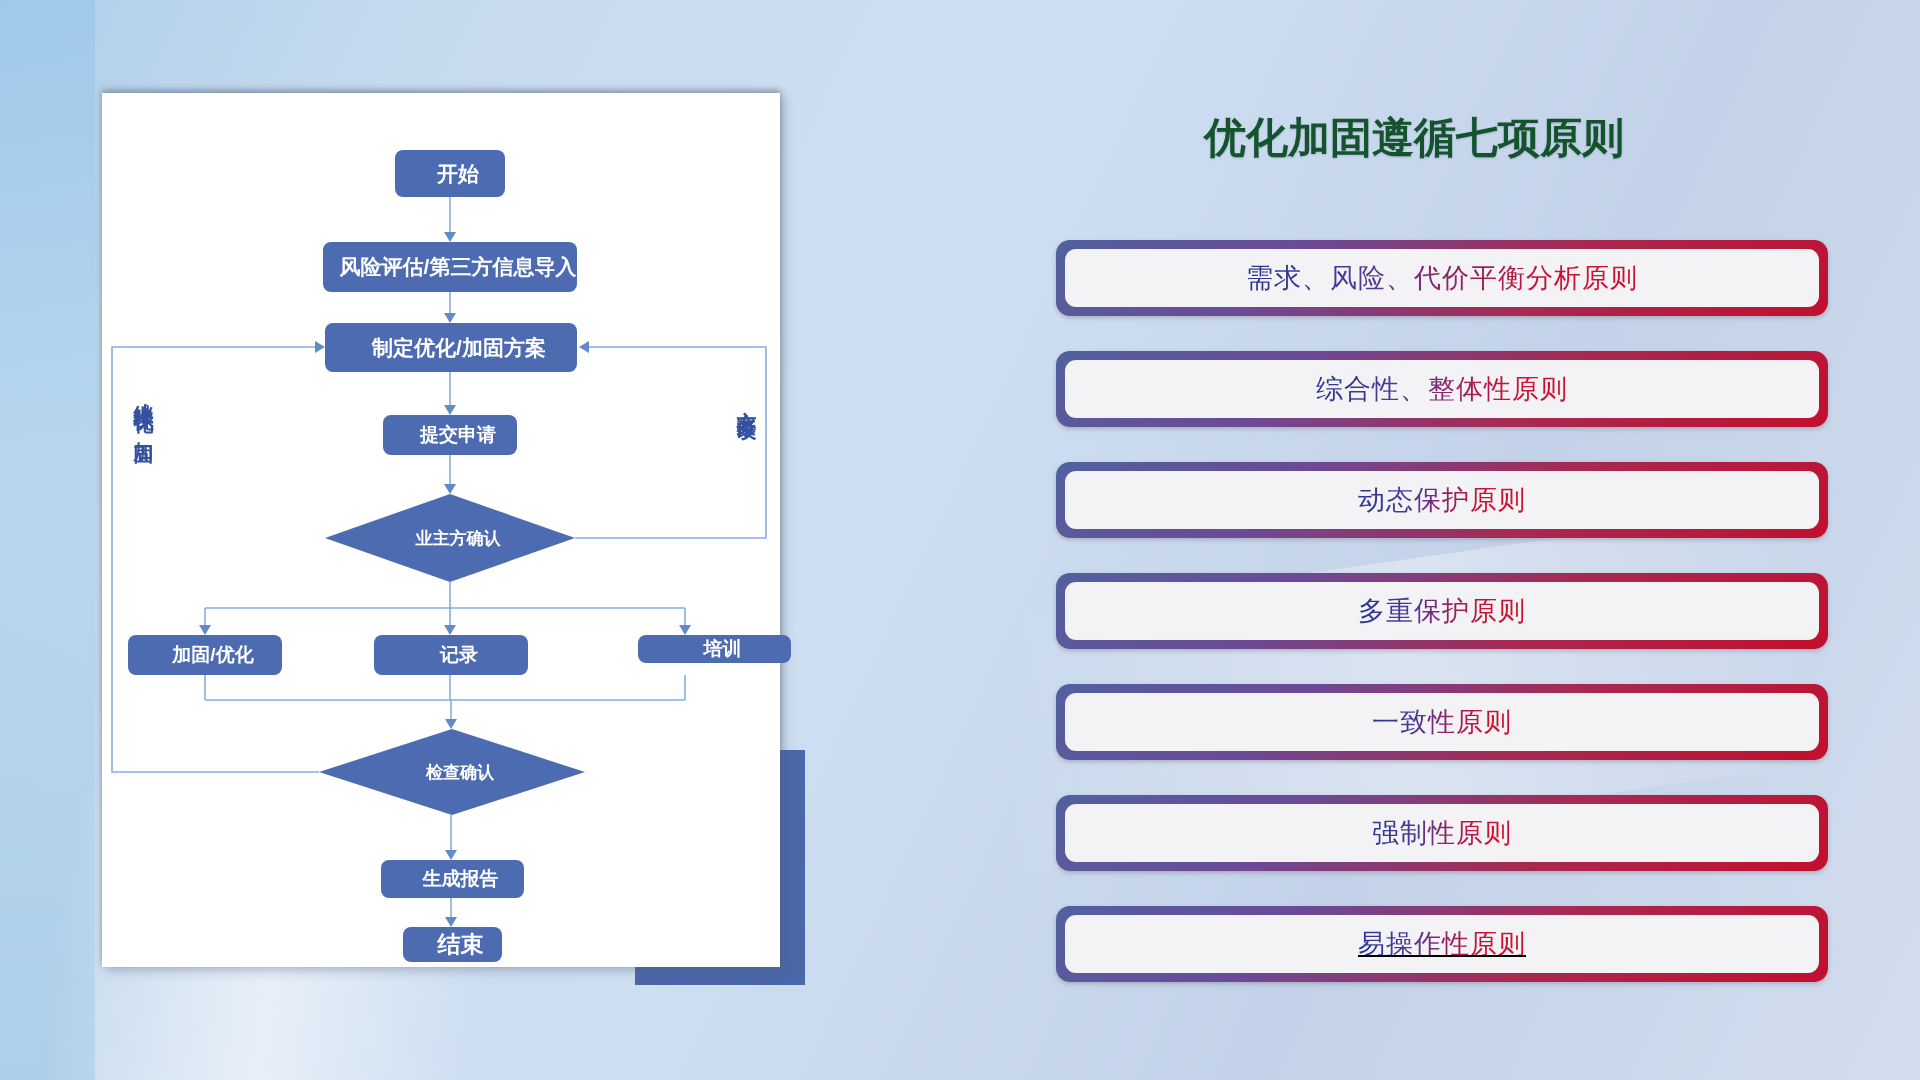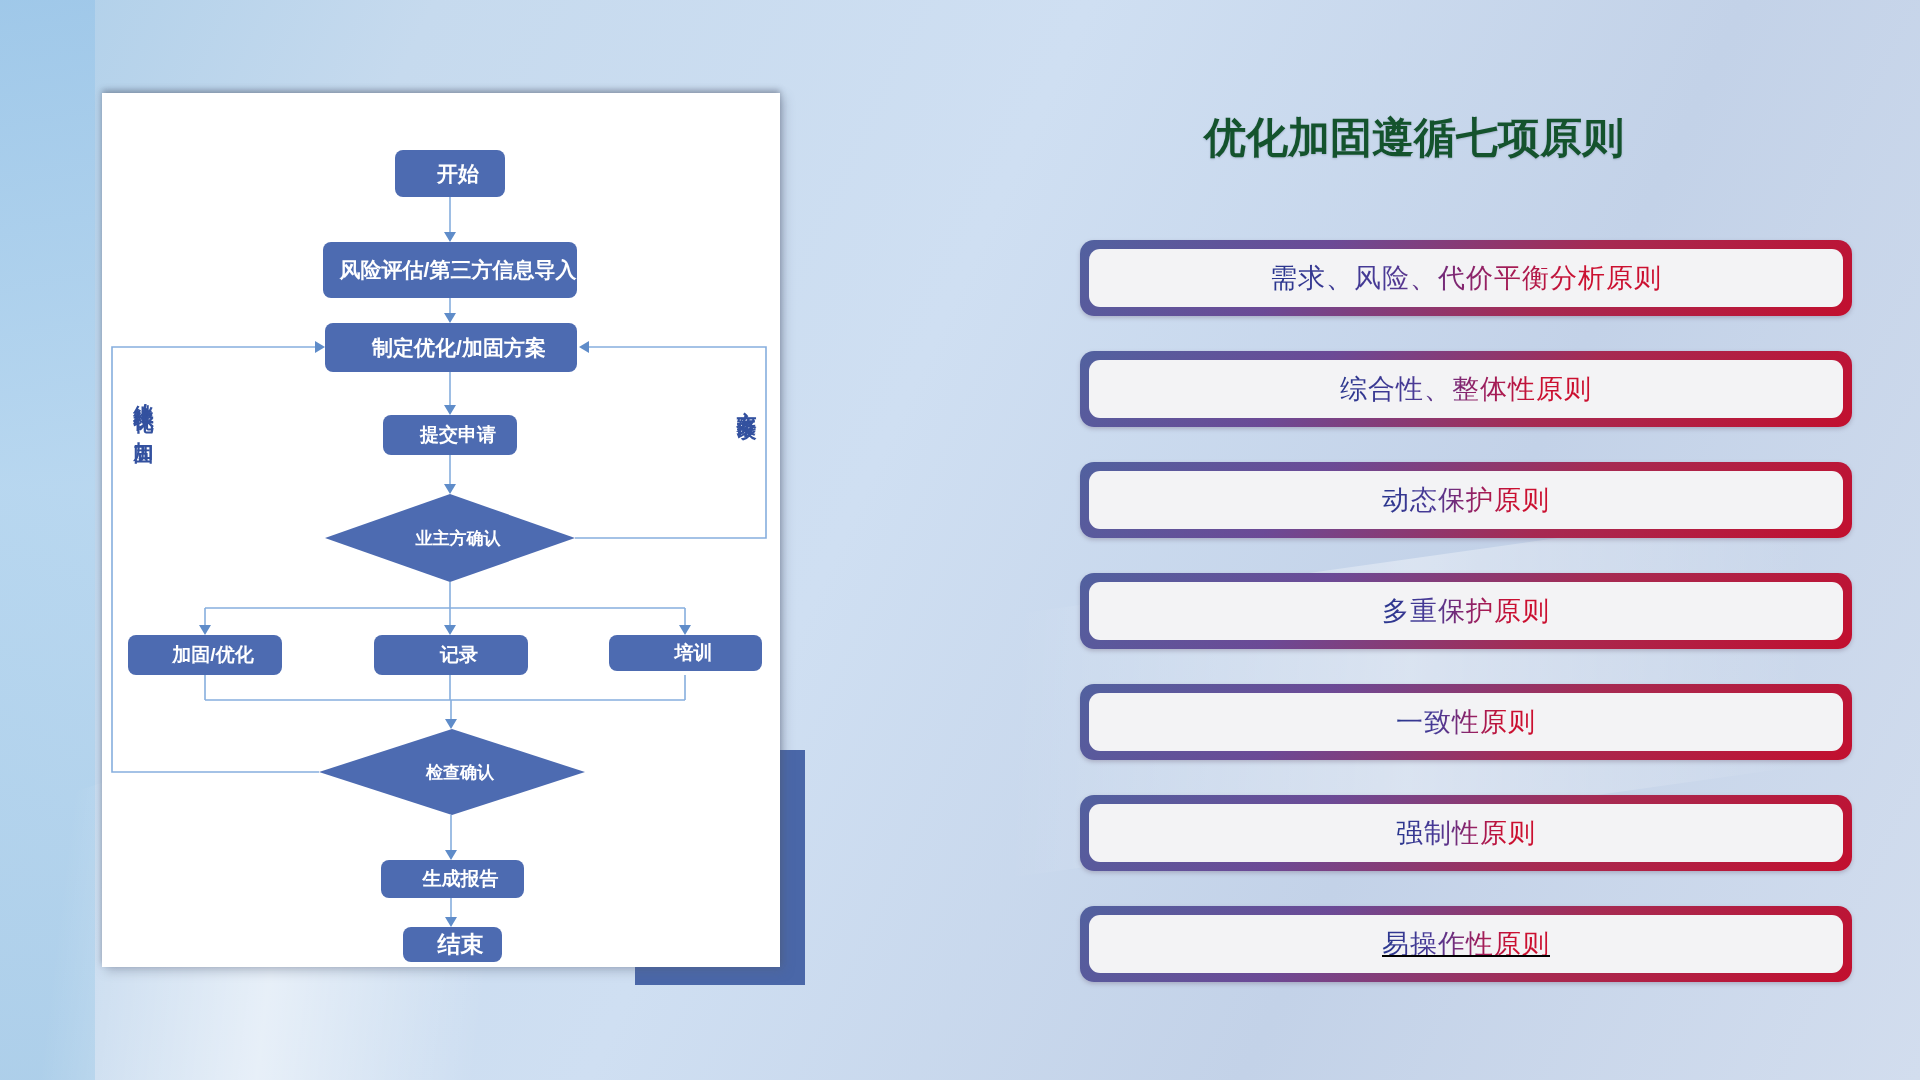--- a/index.html
+++ b/index.html
@@ -19,21 +19,21 @@
     box-shadow:0 -3px 6px rgba(70,80,100,.45),4px 4px 10px rgba(90,100,125,.35);}
   .connectors{position:absolute;left:0;top:0;}
   .node{position:absolute;background:#4d6bb1;color:#ffffff;font-weight:bold;
     display:flex;align-items:center;justify-content:center;border-radius:8px;
     box-sizing:border-box;white-space:nowrap;text-align:center;padding-left:16px;}
   .diamond{clip-path:polygon(50% 0%,100% 50%,50% 100%,0% 50%);border-radius:0;}
   .vtext{position:absolute;writing-mode:vertical-rl;text-orientation:upright;
     font-weight:bold;color:#33519f;font-size:20px;letter-spacing:3px;line-height:24px;}
   .title{position:absolute;left:1028px;top:110px;width:772px;margin:0;text-align:center;
     font-size:42px;font-weight:bold;color:#14532d;text-shadow:0 1px 2px rgba(60,70,110,.25);}
-  .pbox{position:absolute;left:1080px;width:772px;height:76px;border-radius:14px;
+  .pbox{position:absolute;left:1056px;width:772px;height:76px;border-radius:14px;
     padding:9px;box-sizing:border-box;
     background:linear-gradient(135deg,#51619f 0%,#6b4a96 30%,#a62a52 62%,#c20f2e 100%);
     box-shadow:0 2px 4px rgba(110,95,120,.35);}
   .pbox-inner{width:100%;height:100%;border-radius:11px;background:#f3f3f5;
     display:flex;align-items:center;justify-content:center;}
   .ptext{font-size:27px;font-weight:500;letter-spacing:1px;
     background:linear-gradient(90deg,#28368e 0%,#4a3a96 30%,#952063 55%,#cb1030 78%,#cb1030 100%);
     -webkit-background-clip:text;background-clip:text;color:transparent;}
 </style>
 </head>
@@ -79,27 +79,27 @@
       <polygon points="577,532 589,532 583,542"></polygon>
       <polygon points="343,626 355,626 349,636"></polygon>
       <polygon points="343,757 355,757 349,767"></polygon>
       <polygon points="343,824 355,824 349,834"></polygon>
       <polygon points="213,248 213,260 223,254"></polygon>
       <polygon points="487,248 487,260 477,254"></polygon>
     </g>
   </svg>
 
   <div class="node" style="left:293px;top:57px;width:110px;height:47px;font-size:21px;">开始</div>
-  <div class="node" style="left:221px;top:149px;width:254px;height:56px;font-size:21px;">风险评估/第三方信息导入</div>
+  <div class="node" style="left:221px;top:149px;width:254px;height:50px;font-size:21px;">风险评估/第三方信息导入</div>
   <div class="node" style="left:223px;top:230px;width:252px;height:49px;font-size:21px;">制定优化/加固方案</div>
   <div class="node" style="left:281px;top:322px;width:134px;height:40px;font-size:19px;">提交申请</div>
   <div class="node diamond" style="left:223px;top:401px;width:250px;height:88px;font-size:17px;">业主方确认</div>
   <div class="node" style="left:26px;top:542px;width:154px;height:40px;font-size:19px;">加固/优化</div>
   <div class="node" style="left:272px;top:542px;width:154px;height:40px;font-size:19px;">记录</div>
-  <div class="node" style="left:507px;top:542px;width:153px;height:36px;font-size:19px;">培训</div>
+  <div class="node" style="left:536px;top:542px;width:153px;height:28px;font-size:19px;">培训</div>
   <div class="node diamond" style="left:217px;top:636px;width:266px;height:86px;font-size:17px;">检查确认</div>
   <div class="node" style="left:279px;top:767px;width:143px;height:38px;font-size:19px;">生成报告</div>
   <div class="node" style="left:301px;top:834px;width:99px;height:35px;font-size:23px;">结束</div>
 
   <div class="vtext" style="left:30px;top:296px;height:170px;">继续优化/加固</div>
   <div class="vtext" style="left:633px;top:302px;height:110px;">方案修改</div>
 </div>
 
 <h1 class="title">优化加固遵循七项原则</h1>
 

